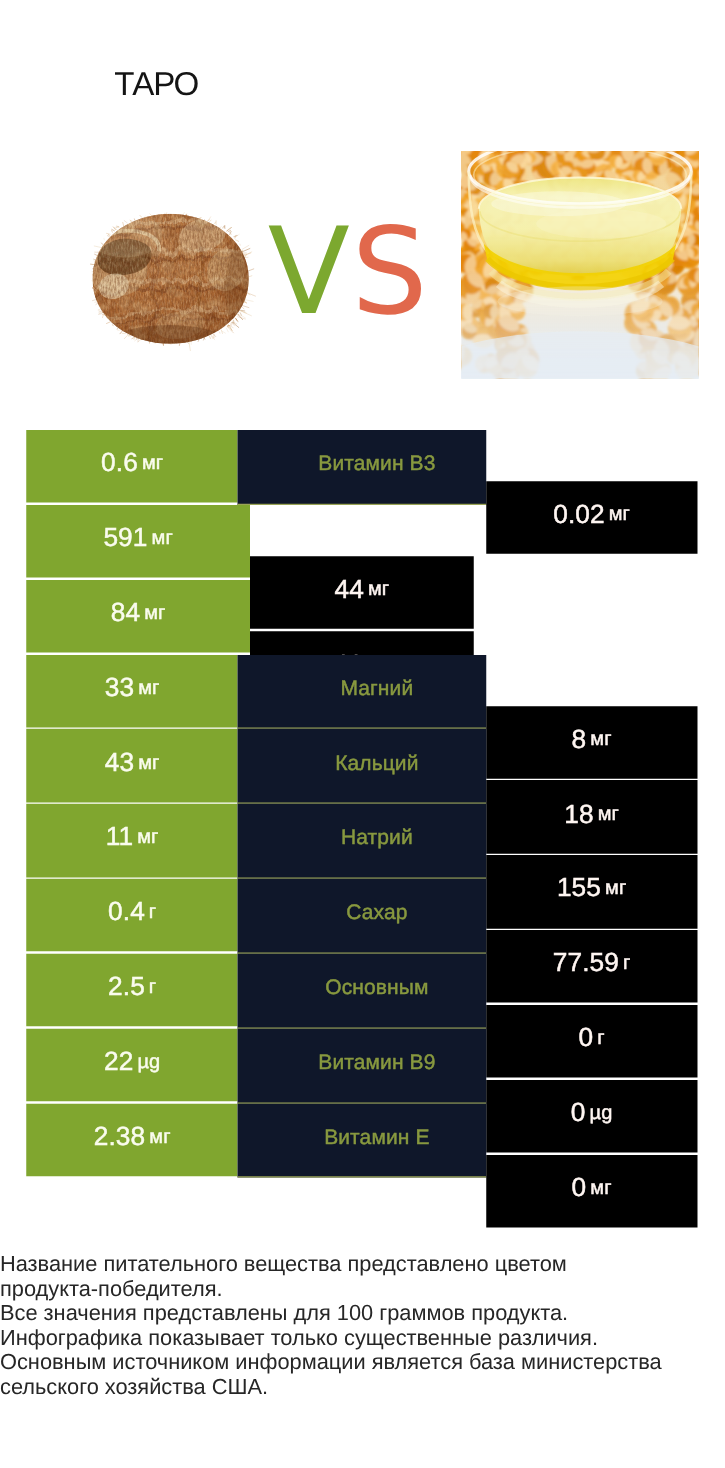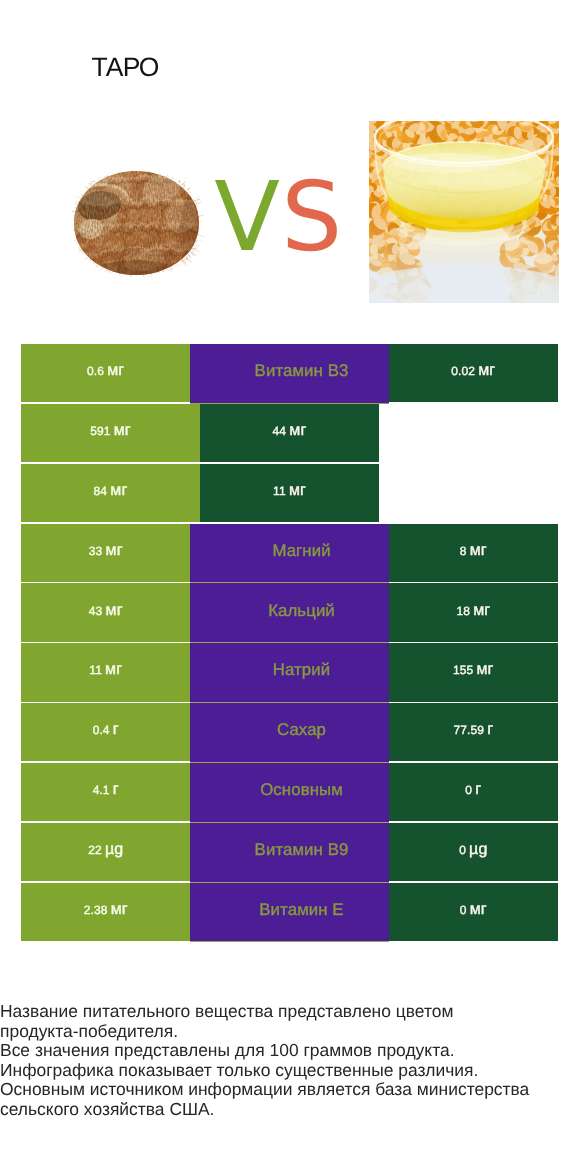--- a/index.html
+++ b/index.html
@@ -15,23 +15,23 @@
   
   .vs{position:absolute;left:213px;top:162px;width:150px;height:110px;font-family:"DejaVu Sans",sans-serif;font-size:96px;line-height:110px;font-weight:400;letter-spacing:1.3px;text-indent:1.3px;}
   .vs .v{color:#7CA82F;}
   .vs .s{color:#E1684C;}
 
   
   .tbl{position:absolute;left:21px;top:344px;width:537px;}
   .row{position:relative;height:59.85px;display:flex;}
   .cell{height:58.3px;display:flex;align-items:center;justify-content:center;box-sizing:border-box;}
   .c-left{width:179px;background:#80A62F;color:#FAFCEE;-webkit-text-stroke:.4px #FAFCEE;}
-  .c-mid{width:208px;background:#4c1d95;color:#88993F;height:59.85px;margin-bottom:-1.55px;border-bottom:1.1px solid #9aa455;padding-left:24px;}
-  .c-right{width:179px;background:#14532d;color:#FFF6F2;-webkit-text-stroke:.4px #FFF6F2;}
-  .num{font-size:12px;font-weight:400;letter-spacing:.1px;position:relative;top:-2px;}
+  .c-mid{width:208px;background:#0f172a;color:#88993F;height:59.85px;margin-bottom:-1.55px;border-bottom:1.1px solid #9aa455;padding-left:24px;}
+  .c-right{width:179px;background:#000000;color:#FFF6F2;margin-top:41px;-webkit-text-stroke:.4px #FFF6F2;}
+  .num{font-size:21px;font-weight:400;letter-spacing:.1px;position:relative;top:-2px;}
   .unit{font-size:16px;font-weight:400;margin-left:3.2px;letter-spacing:.1px;position:relative;top:-2px;text-align:right;}
   .nm{font-size:16.8px;font-weight:400;-webkit-text-stroke:0.38px #88993F;letter-spacing:.1px;position:relative;top:-2.2px;}
 
   
   .foot{position:absolute;left:0;top:1002px;width:580px;text-align:left;font-size:17.45px;line-height:19.5px;color:#262626;}
 
   
   .img-left{position:absolute;left:60px;top:160px;width:150px;height:126px;}
   .img-right{position:absolute;left:369px;top:121px;width:190px;height:182px;}
   .img-left svg,.img-right svg{display:block;width:100%;height:100%;}
@@ -982,21 +982,21 @@
         <div class="cell c-mid">
           <span class="nm">Сахар</span>
         </div>
         <div class="cell c-right">
           <span class="num">77.59</span>
           <span class="unit">г</span>
         </div>
       </div>
       <div class="row">
         <div class="cell c-left">
-          <span class="num">4.1</span>
+          <span class="num">2.5</span>
           <span class="unit">г</span>
         </div>
         <div class="cell c-mid">
           <span class="nm">Основным</span>
         </div>
         <div class="cell c-right">
           <span class="num">0</span>
           <span class="unit">г</span>
         </div>
       </div>

